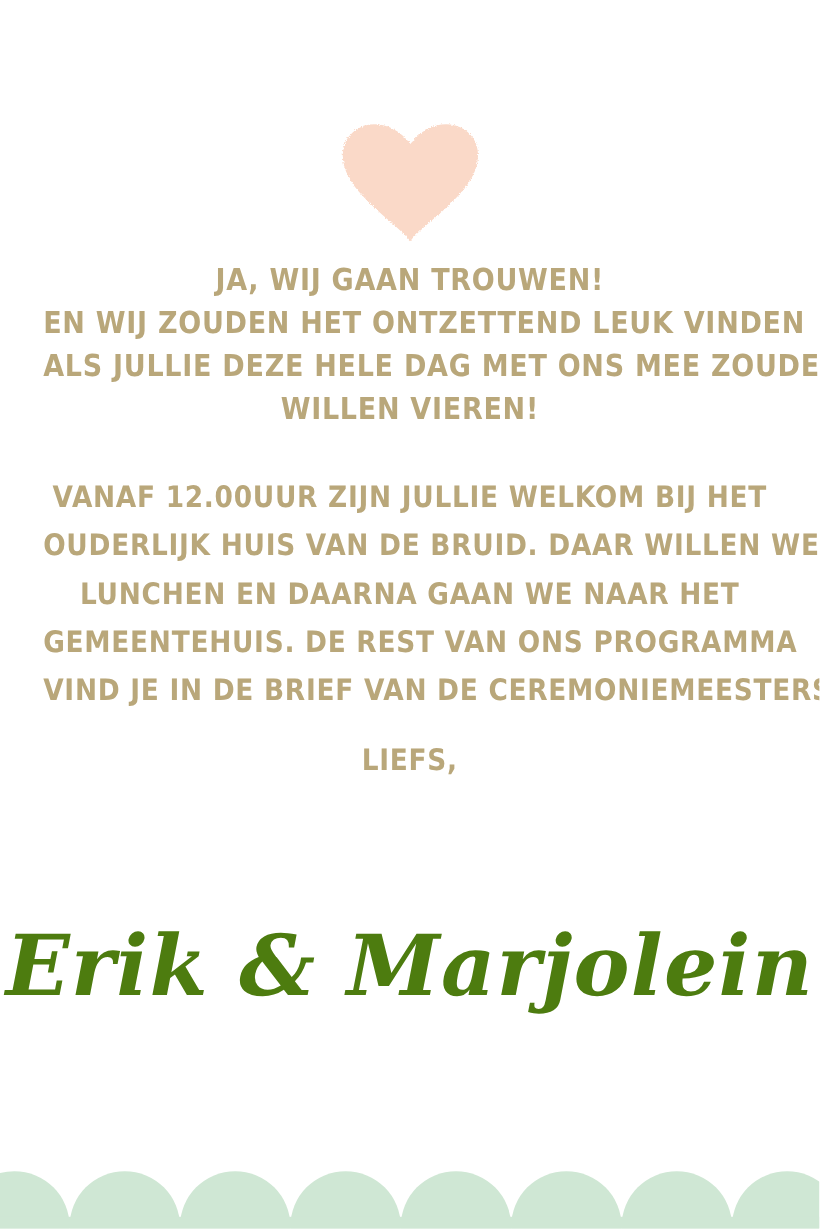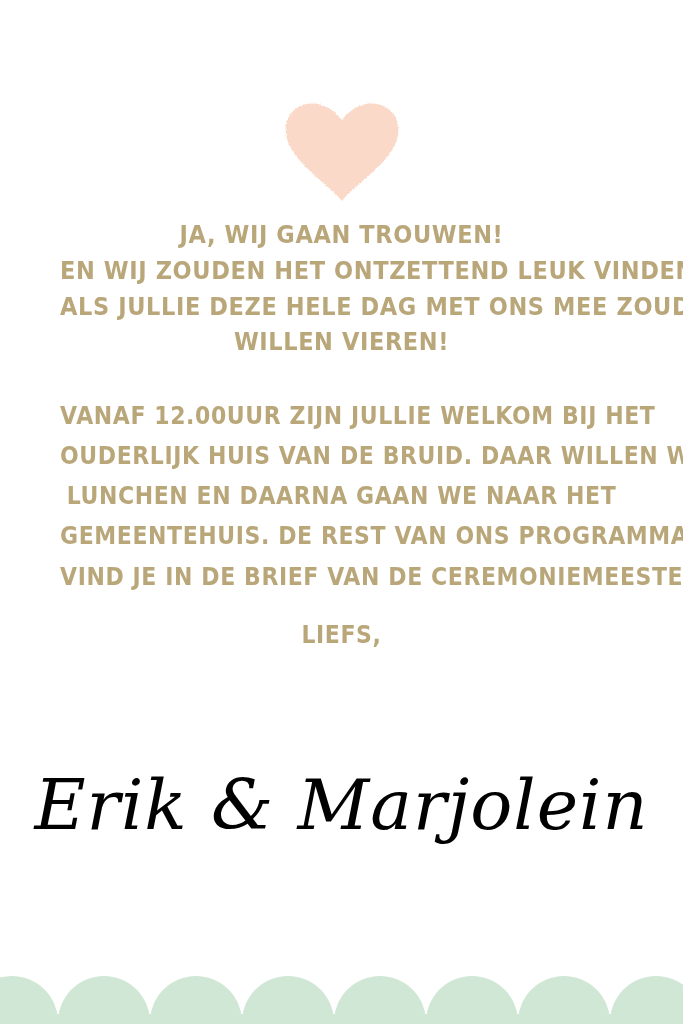--- a/index.html
+++ b/index.html
@@ -44,21 +44,21 @@
     height: 104px;
   }
 
   
   .content {
     position: absolute;
     top: 216px;
     left: 0;
     width: 100%;
     text-align: center;
-    padding: 0 60px;
+    padding: 0 36px;
     box-sizing: border-box;
   }
 
   .para {
     color: #b9a77a;
     font-family: "DejaVu Sans", sans-serif;
     font-weight: 700;
     font-size: 22.5px;
     line-height: 32px;
     letter-spacing: 0.6px;
@@ -90,24 +90,24 @@
     white-space: nowrap;
   }
 
   
   .names {
     position: absolute;
     top: 760px;
     left: 0;
     width: 100%;
     text-align: center;
-    color: #000000;
+    color: #4d7c0f;
     font-family: "DejaVu Serif", serif;
     font-style: italic;
-    font-weight: 400;
+    font-weight: 700;
     font-size: 70px;
     letter-spacing: 1px;
     line-height: 90px;
   }
 
   
   .scallop {
     position: absolute;
     left: 0;
     bottom: 0;

